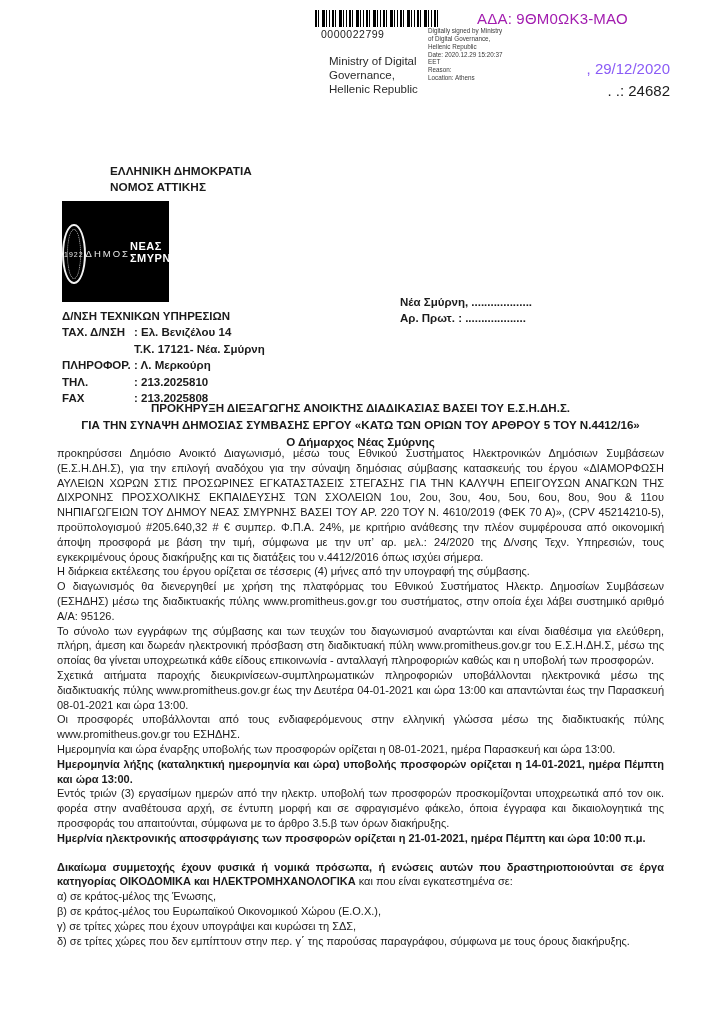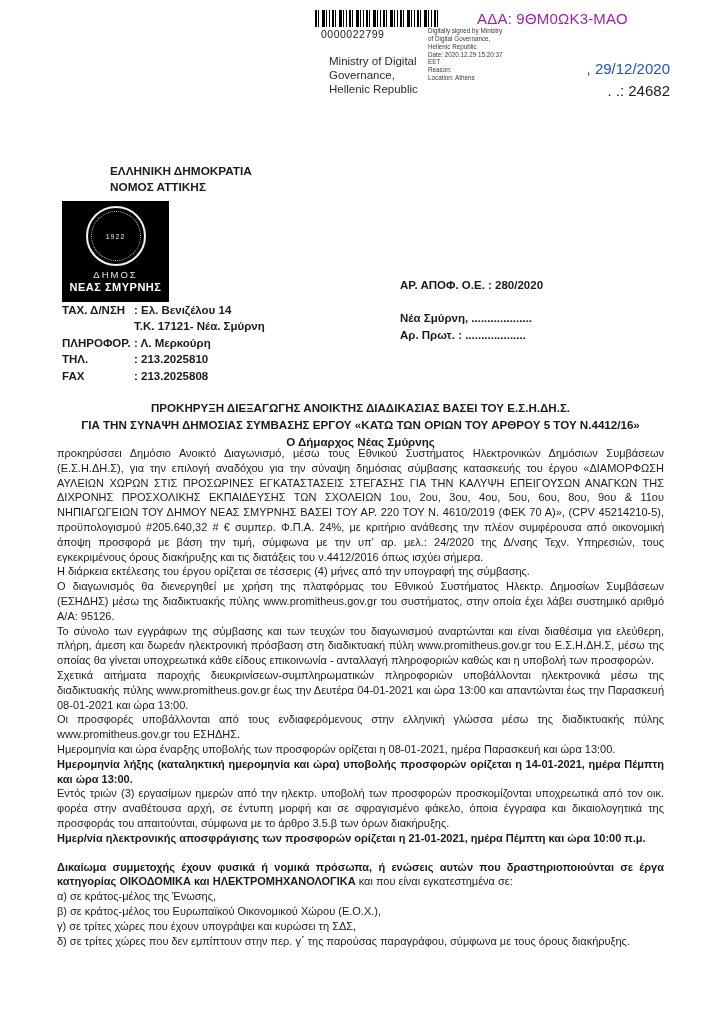--- a/index.html
+++ b/index.html
@@ -14,27 +14,27 @@
     width:126px;height:17px;
     background:repeating-linear-gradient(90deg,
       #000 0 2px,#fff 2px 3px,#000 3px 4px,#fff 4px 7px,
       #000 7px 10px,#fff 10px 11px,#000 11px 12px,#fff 12px 14px,
       #000 14px 15px,#fff 15px 17px);
   }
   .barcode-num{font-size:10.5px;letter-spacing:.5px;margin:1px 0 0 6px;color:#222;}
   .ministry{font-size:11.5px;line-height:1.22;margin:14px 0 0 14px;color:#2a2a2a;white-space:pre-line;}
   .sig-text{position:absolute;left:428px;top:27px;width:86px;font-size:6.3px;line-height:1.25;color:#3a3a3a;white-space:pre-line;}
   .ada{position:absolute;left:477px;top:10px;font-size:15px;color:#a21caf;letter-spacing:.2px;}
-  .hdr-date{position:absolute;right:50px;top:60px;font-size:15px;color:#1d4ed8;}
+  .hdr-date{position:absolute;right:50px;top:60px;font-size:15px;color:#8b5cf6;}
   .hdr-proto{position:absolute;right:50px;top:82px;font-size:15px;color:#1b1b1b;}
   
   .left-block{position:absolute;left:62px;top:163px;width:290px;}
   .lb-line{font-weight:bold;font-size:11.8px;line-height:16px;padding-left:48px;}
   .logo{width:107px;height:101px;background:#000;margin-top:6px;
-        display:flex;flex-direction:column;align-items:center;justify-content:flex-start;}
+        display:flex;align-items:center;justify-content:flex-start;}
   .seal{width:56px;height:56px;border-radius:50%;border:2px solid #f2f2f2;margin-top:5px;
         display:flex;align-items:center;justify-content:center;position:relative;}
   .seal::before{content:"";position:absolute;inset:3px;border-radius:50%;border:1px dotted #cfcfcf;}
   .seal-year{color:#e8e8e8;font-size:7px;letter-spacing:1px;}
   .logo-t1{color:#e8e8e8;font-size:9.5px;letter-spacing:2px;margin-top:3px;}
   .logo-t2{color:#ffffff;font-size:11px;font-weight:bold;letter-spacing:.5px;margin-top:1px;}
   .dept{font-weight:bold;font-size:11.5px;line-height:16.4px;margin-top:6px;}
   .info-row{display:flex;font-weight:bold;font-size:11.5px;line-height:16.4px;}
   .info-label{width:72px;flex:0 0 72px;}
   .info-indent{padding-left:72px;align-items:flex-end;}
@@ -76,20 +76,21 @@
   <div class="left-block">
     <div class="lb-line">ΕΛΛΗΝΙΚΗ ΔΗΜΟΚΡΑΤΙΑ</div>
     <div class="lb-line">ΝΟΜΟΣ ΑΤΤΙΚΗΣ</div>
     <div class="logo">
       <div class="seal">
         <span class="seal-year">1922</span>
       </div>
       <div class="logo-t1">ΔΗΜΟΣ</div>
       <div class="logo-t2">ΝΕΑΣ ΣΜΥΡΝΗΣ</div>
     </div>
+    <div class="dept">Δ/ΝΣΗ ΤΕΧΝΙΚΩΝ ΥΠΗΡΕΣΙΩΝ</div>
     <div class="info-row">
       <span class="info-label">ΤΑΧ. Δ/ΝΣΗ</span>
       <span>: Ελ. Βενιζέλου 14</span>
     </div>
     <div class="info-row info-indent">
       <span>Τ.Κ. 17121- Νέα. Σμύρνη</span>
     </div>
     <div class="info-row">
       <span class="info-label">ΠΛΗΡΟΦΟΡ.</span>
       <span>: Λ. Μερκούρη</span>
@@ -98,21 +99,20 @@
       <span class="info-label">ΤΗΛ.</span>
       <span>: 213.2025810</span>
     </div>
     <div class="info-row">
       <span class="info-label">FAX</span>
       <span>: 213.2025808</span>
     </div>
   </div>
 
   <div class="right-block">
-    <div>ΑΡ. ΑΠΟΦ. Ο.Ε. : 280/2020</div>
     <div class="rb-gap"></div>
     <div>Νέα Σμύρνη, ...................</div>
     <div>Αρ. Πρωτ.    : ...................</div>
   </div>
 
   <div class="title-block">
     <div>ΠΡΟΚΗΡΥΞΗ ΔΙΕΞΑΓΩΓΗΣ ΑΝΟΙΚΤΗΣ  ΔΙΑΔΙΚΑΣΙΑΣ ΒΑΣΕΙ ΤΟΥ Ε.Σ.Η.ΔΗ.Σ.</div>
     <div>ΓΙΑ ΤΗΝ ΣΥΝΑΨΗ ΔΗΜΟΣΙΑΣ ΣΥΜΒΑΣΗΣ ΕΡΓΟΥ  «ΚΑΤΩ ΤΩΝ ΟΡΙΩΝ ΤΟΥ ΑΡΘΡΟΥ 5 ΤΟΥ Ν.4412/16»</div>
     <div>Ο Δήμαρχος Νέας Σμύρνης</div>
   </div>

